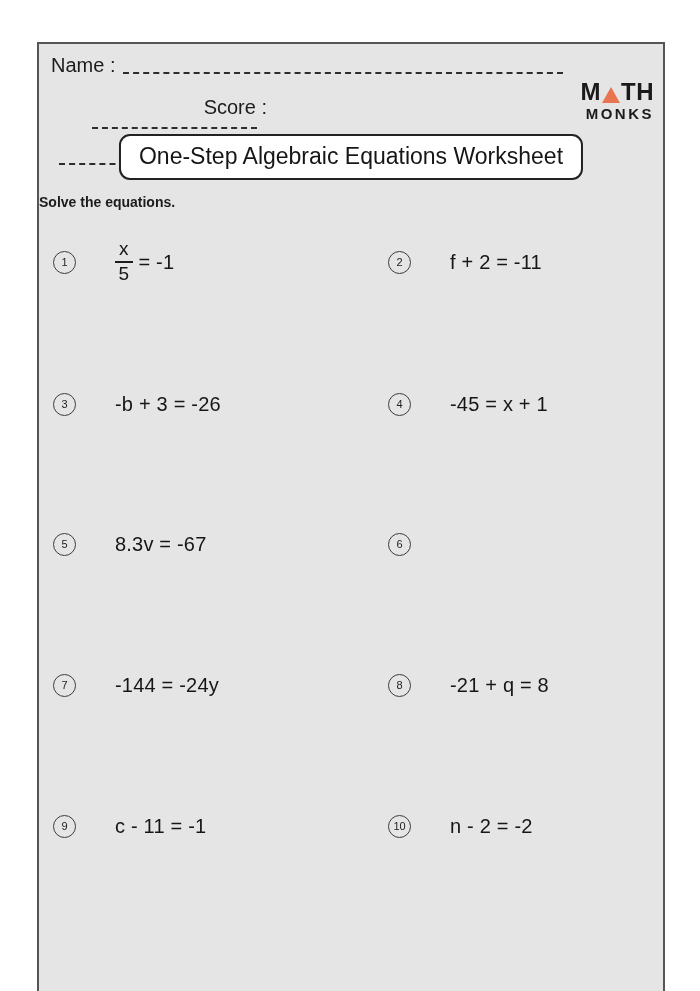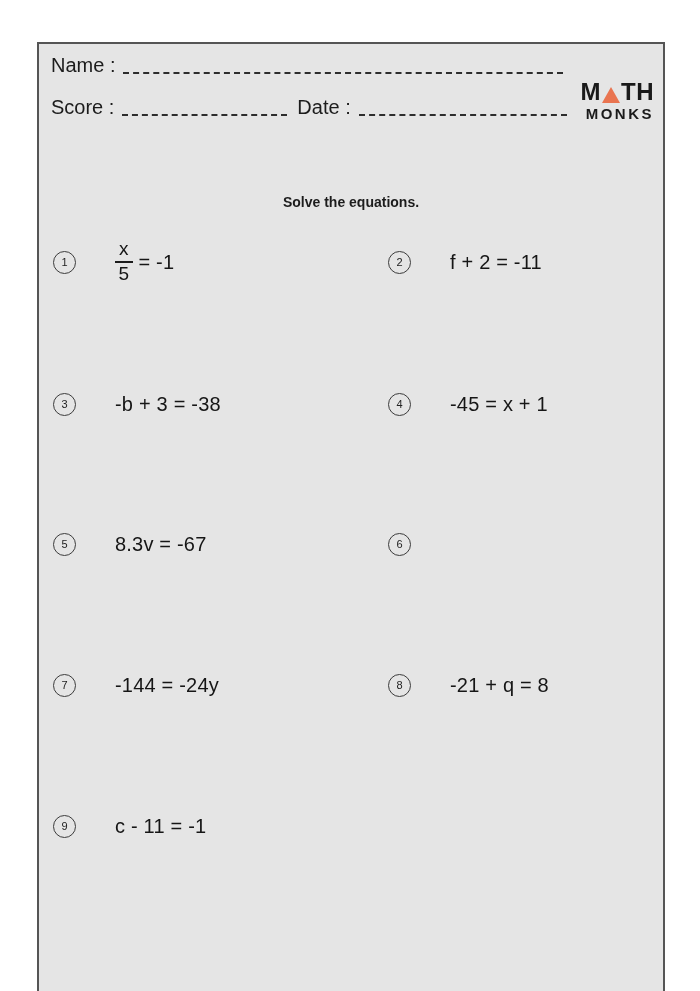--- a/index.html
+++ b/index.html
@@ -22,21 +22,21 @@
     position:absolute; display:flex; align-items:flex-end;
     font-size:20px; color:#1c1c1c;
   }
   .hdr-row .lbl { white-space:pre; }
   .dashline {
     display:inline-block; height:10px;
     border-bottom:2px dashed #2d2d2d;
     margin:0 0 3px 8px;
   }
   .row-name { left:12px; top:10px; }
-  .row-score { left:12px; top:52px; }
+  .row-score { left:12px; top:52px;flex-direction:column; }
   .line-name  { width:440px; }
   .line-score { width:165px; margin-right:10px; }
   .line-date  { width:208px; }
 
   
   .logo { position:absolute; right:9px; top:36px; text-align:right; }
   .logo-top {
     display:flex; align-items:flex-end; justify-content:flex-end;
     font-size:24px; font-weight:bold; letter-spacing:0.5px; line-height:1;
     color:#1a1a1a;
@@ -56,21 +56,21 @@
   
   .title-box {
     position:absolute; top:90px; left:50%; transform:translateX(-50%);
     border:2px solid #222222; border-radius:11px;
     padding:7px 18px 8px;
     font-size:23px; white-space:nowrap; color:#161616;
     background:#ffffff;
   }
   .instruction {
     position:absolute; top:150px; left:0; width:100%;
-    text-align:center; font-size:14px; font-weight:600; color:#1c1c1c;
+    font-size:14px; font-weight:600; color:#1c1c1c;
   }
 
   
   .problem {
     position:absolute; display:flex; align-items:center; height:60px;
   }
   .badge {
     flex:0 0 auto;
     width:23px; height:23px;
     border:1.5px solid #3c3c3c; border-radius:50%;
@@ -114,20 +114,23 @@
 
   <div class="logo">
     <div class="logo-top">
       <span>M</span>
       <span class="logo-tri"></span>
       <span>TH</span>
     </div>
     <div class="logo-bottom">MONKS</div>
   </div>
 
+  <div class="title-box">
+    <span>One-Step Algebraic Equations Worksheet</span>
+  </div>
   <div class="instruction">Solve the equations.</div>
 
   <div class="problem r1 c1">
     <span class="badge">1</span>
     <span class="eq">
       <span class="pre"></span>
       <span class="frac">
         <span class="num">x</span>
         <span class="den">5</span>
       </span>
@@ -140,21 +143,21 @@
     <span class="eq">
       <span class="pre">f + 2 = -11</span>
 
       <span class="post"></span>
     </span>
   </div>
 
   <div class="problem r2 c1">
     <span class="badge">3</span>
     <span class="eq">
-      <span class="pre">-b + 3 = -38</span>
+      <span class="pre">-b + 3 = -26</span>
 
       <span class="post"></span>
     </span>
   </div>
 
   <div class="problem r2 c2">
     <span class="badge">4</span>
     <span class="eq">
       <span class="pre">-45 = x + 1</span>
 
@@ -195,14 +198,22 @@
 
   <div class="problem r5 c1">
     <span class="badge">9</span>
     <span class="eq">
       <span class="pre">c - 11 = -1</span>
 
       <span class="post"></span>
     </span>
   </div>
 
+  <div class="problem r5 c2">
+    <span class="badge">10</span>
+    <span class="eq">
+      <span class="pre">n - 2 = -2</span>
+
+      <span class="post"></span>
+    </span>
+  </div>
 
 </div>
 
 </body></html>

